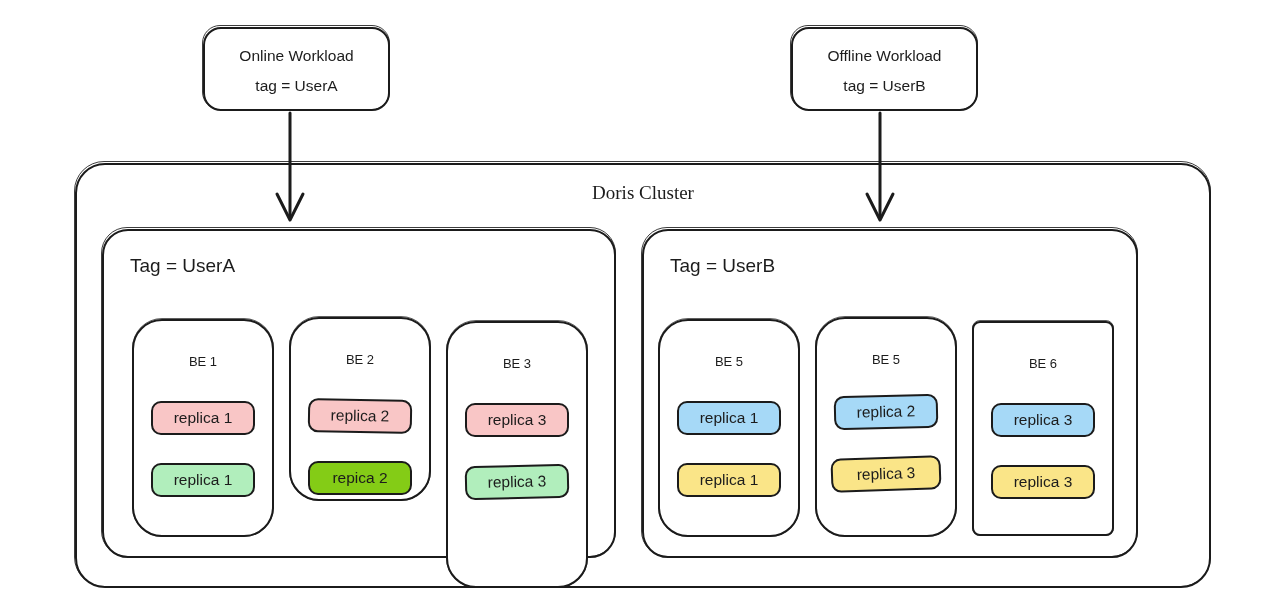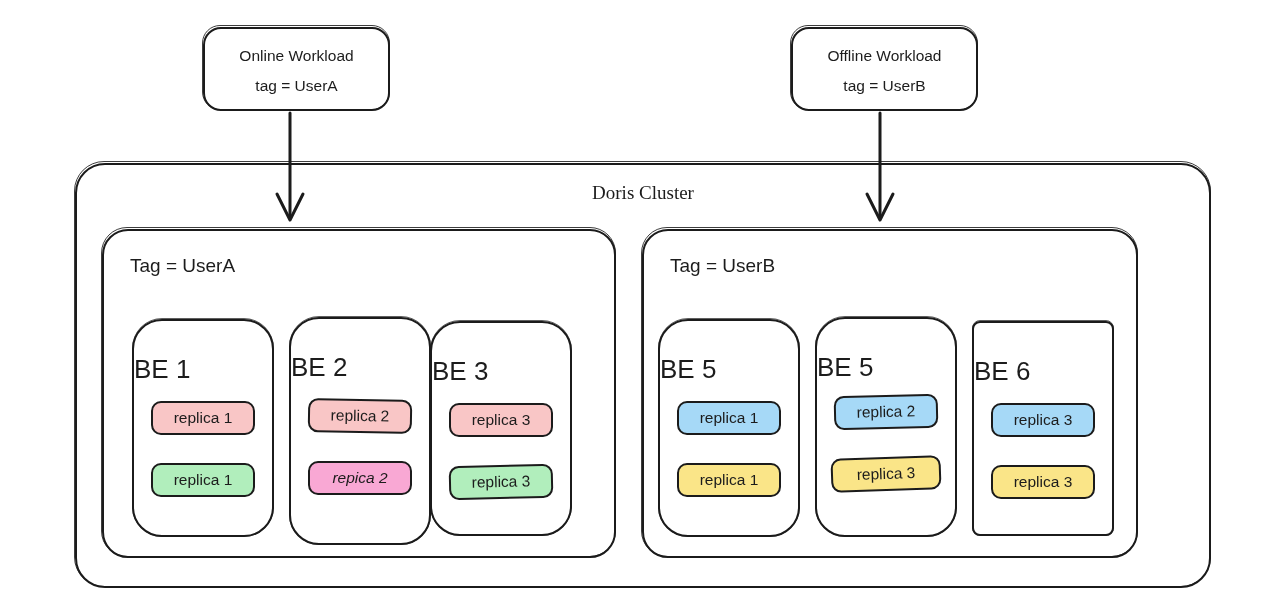--- a/index.html
+++ b/index.html
@@ -57,21 +57,21 @@
     position:absolute;left:26px;top:24px;
     font-size:19px;
   }
   .be{
     border-radius:30px;
     width:142px;height:218px;
   }
   .be::before{inset:-3px -2px -2px -2px;opacity:.7;}
   .be-title{
     position:absolute;left:0;right:0;top:33px;
-    font-size:26px;
+    text-align:center;font-size:13px;
   }
   .pill{
     position:absolute;
     left:50%;
     width:104px;height:34px;
     border:2.2px solid var(--ink);
     border-radius:10px;
     box-sizing:border-box;
     text-align:center;
     font-size:15.5px;
@@ -114,27 +114,27 @@
 
   <div class="sketch group group-a">
     <div class="group-label">Tag = UserA</div>
 
     <div class="sketch be" style="left:28px;top:88px;">
       <div class="be-title">BE 1</div>
       <div class="pill r1" style="background: rgb(249, 198, 198);">replica 1</div>
       <div class="pill r2" style="background: rgb(177, 238, 188);">replica 1</div>
     </div>
 
-    <div class="sketch be" style="left:185px;top:86px;height:228px;">
+    <div class="sketch be" style="left:185px;top:86px;height:184px;">
       <div class="be-title">BE 2</div>
       <div class="pill r1 tilt-c" style="background: rgb(249, 198, 198);">replica 2</div>
-      <div class="pill r2" style="background: #f9a8d4; font-style: italic;">repica 2</div>
+      <div class="pill r2" style="background: #84cc16;">repica 2</div>
     </div>
 
-    <div class="sketch be" style="left:326px;top:90px;height:215px;">
+    <div class="sketch be" style="left:342px;top:90px;height:267px;">
       <div class="be-title">BE 3</div>
       <div class="pill r1" style="background: rgb(249, 198, 198);">replica 3</div>
       <div class="pill r2 tilt-a" style="background: rgb(177, 238, 188);">replica 3</div>
     </div>
   </div>
 
   <div class="sketch group group-b">
     <div class="group-label">Tag = UserB</div>
 
     <div class="sketch be" style="left:14px;top:88px;">

